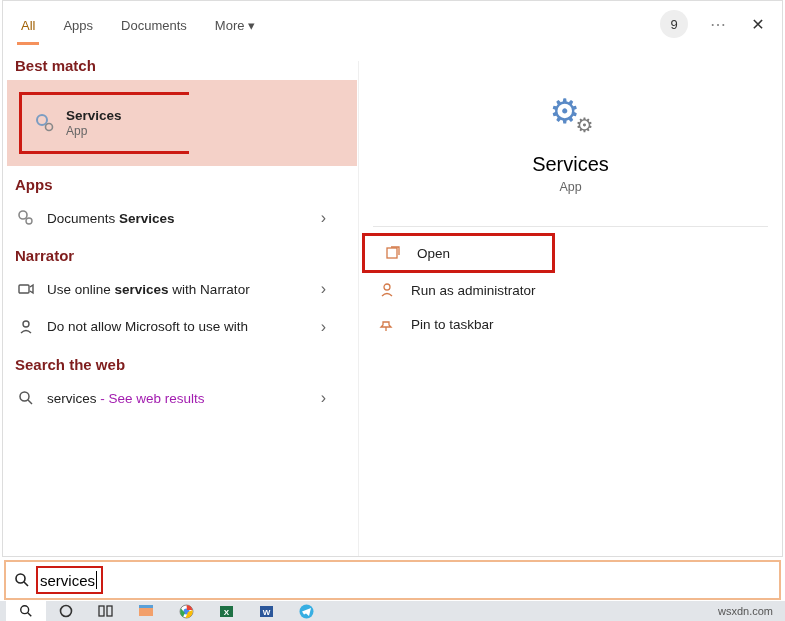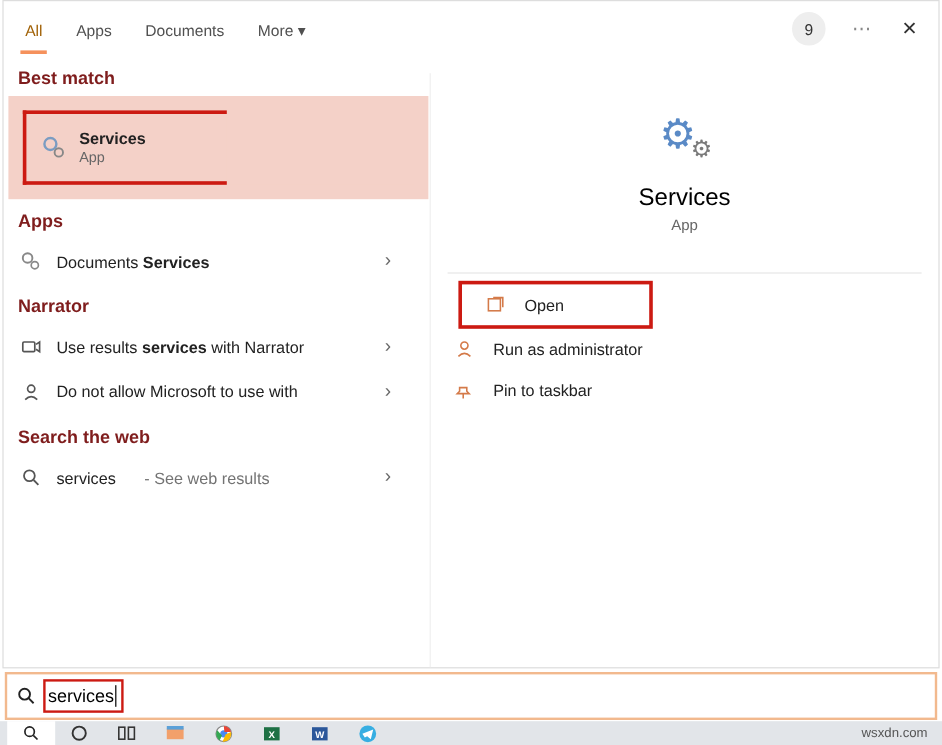--- a/index.html
+++ b/index.html
@@ -22,34 +22,34 @@
   .result { display: flex; align-items: center; padding: 10px 12px; position: relative; }
   .result.best { background: #f4d1c8; border: 3px solid #cc1a12; border-right: none; margin: 2px 0; height: 62px; width: 170px; margin-left: 0; }
   .result.best-wrap { background: #f4d1c8; display:flex; align-items:center; width:350px; margin-left:4px; }
   .result.best-wrap .rest { flex:1; height:62px; background:#f4d1c8;}
   .ricon { width: 22px; display: flex; justify-content: center; color: #555; font-size: 15px; }
   .rtext { margin-left: 10px; font-size: 13.5px; color: #222; }
   .rtext .sub { font-size: 12px; color: #666; margin-top: 1px; }
   .row { display:flex; align-items:center; padding: 10px 12px; }
   .row .chev { margin-left:auto; color:#666; margin-right:20px;}
   .row .rtext { flex:1; }
-  .muted { color:#737373;margin-left:20px; }
+  .muted { color:#a21caf; }
   b { font-weight:600; }
   
   .hero { text-align:center; padding: 30px 0 18px; }
   .hero-icon { font-size:18px; margin-bottom:12px; position:relative; display:inline-block; width:50px; height:46px; }
   .gear-big, .gear-sm { position:absolute; }
   .gear-big { left:4px; top:0; font-size:34px; color:#5a8ac6; }
   .gear-sm  { right:2px; bottom:0; font-size:20px; color:#7a7a7a; }
   .hero h2 { font-size:20px; font-weight:400; }
   .hero .sub { font-size:12.5px; color:#666; margin-top:4px; }
   .divider { height:1px; background:#e6e6e6; margin: 14px 14px 6px; }
   .action { display:flex; align-items:center; padding:9px 20px; font-size:13.5px; color:#222; }
   .action .aicon { width:22px; color:#d47a49; margin-right:10px; font-size:15px; }
-  .action.boxed { border:3px solid #cc1a12; width:162px; margin-left:23px; }
+  .action.boxed { border:3px solid #cc1a12; width:193px; margin-left:3px; }
   
   .searchbar { position:absolute; left:4px; right:4px; top:560px; height:40px; border:2px solid #f2b98e; display:flex; align-items:center; padding:0 8px; }
   .searchbar .mag { color:#333; font-size:15px; margin-right:6px;}
   .searchbar .qbox { border:2px solid #cc1a12; height:28px; display:flex; align-items:center; padding:0 4px 0 2px; }
   .searchbar .qtext { font-size:15px; }
   .caret { display:inline-block; width:1px; height:18px; background:#000; margin-left:1px; }
   
   .taskbar { position:absolute; left:0; right:0; bottom:0; height:20px; background:#e2e5e9; display:flex; align-items:center; padding:0 6px; }
   .taskbar .titem { width:40px; height:20px; display:flex; align-items:center; justify-content:center; font-size:14px; }
   .taskbar .end { margin-left:auto; font-size:11px; color:#555; padding-right:6px;}
@@ -102,21 +102,21 @@
       </div>
 
       <div class="section-title">Narrator</div>
       <div class="row">
         <div class="ricon">
           <svg width="18" height="18" viewBox="0 0 18 18">
               <rect x="2" y="5" width="10" height="8" rx="1" fill="none" stroke="#555" stroke-width="1.4"></rect>
               <path d="M13 7 L16 5 L16 13 L13 11" fill="none" stroke="#555" stroke-width="1.4"></path>
             </svg>
         </div>
-        <div class="rtext"><span>Use results </span><b>services</b><span> with Narrator</span></div>
+        <div class="rtext"><span>Use online </span><b>services</b><span> with Narrator</span></div>
         <div class="chev">›</div>
       </div>
       <div class="row">
         <div class="ricon">
           <svg width="18" height="18" viewBox="0 0 18 18">
               <circle cx="9" cy="6" r="3" fill="none" stroke="#555" stroke-width="1.4"></circle>
               <path d="M4 15 Q9 10 14 15" fill="none" stroke="#555" stroke-width="1.4"></path>
             </svg>
         </div>
         <div class="rtext" style="line-height:1.35">

